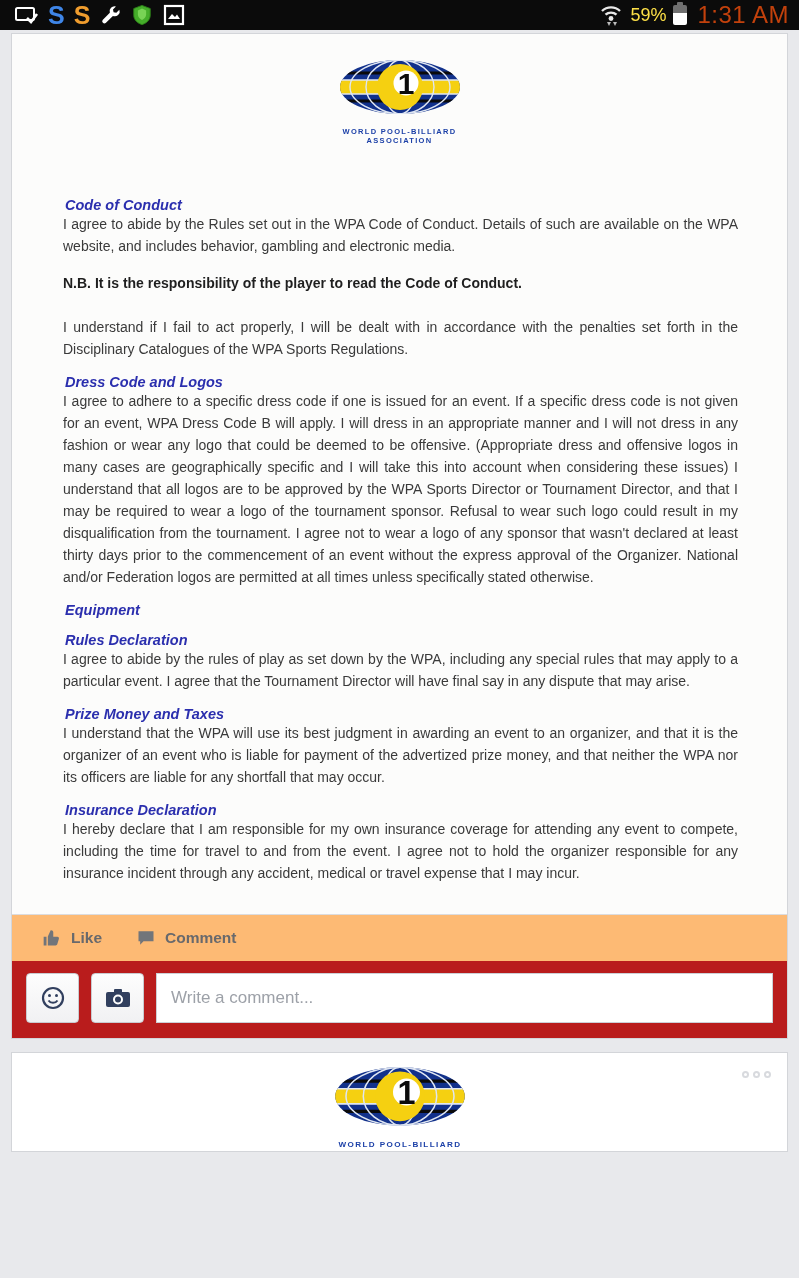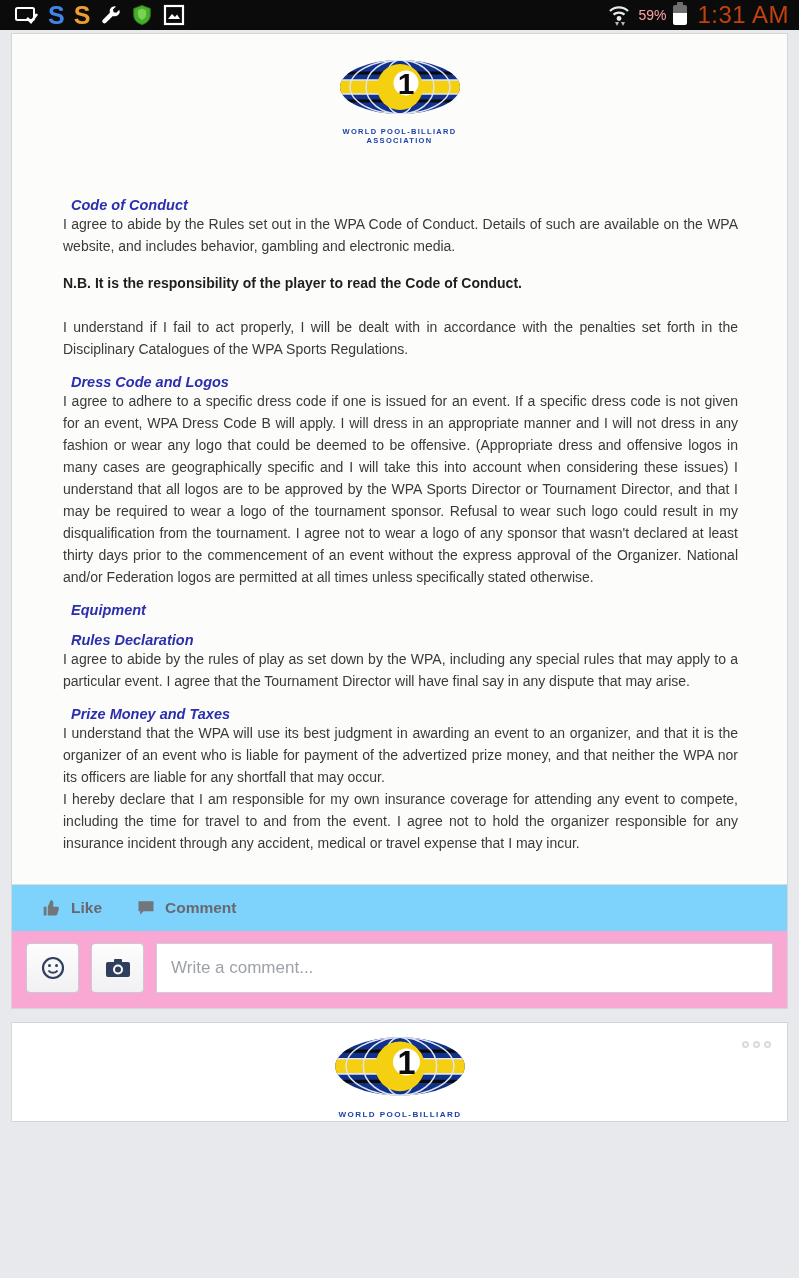--- a/index.html
+++ b/index.html
@@ -6,57 +6,57 @@
   html,body { width:799px; height:1278px; overflow:hidden; background:#e8e9ec;
               font-family:"Liberation Sans", sans-serif; }
 
   
   .statusbar { height:30px; background:#0b0b0b; display:flex; align-items:center;
                padding:0 10px 0 14px; color:#fff; }
   .sb-left { display:flex; align-items:center; gap:9px; }
   .sb-right { margin-left:auto; display:flex; align-items:center; gap:7px; }
   .s-letter { font-weight:bold; font-size:25px; line-height:25px; }
   .s-blue { color:#3f86e8; } .s-orange { color:#f09d2e; }
-  .pct { font-size:14px; color:#fca5a5; }
+  .pct { font-size:18px; color:#fde047; }
   .battery { width:14px; height:20px; border-radius:2px; position:relative;
              background:linear-gradient(to top,#ffffff 62%,#6f6f6f 62%); }
   .battery::before { content:""; position:absolute; top:-3px; left:4px; width:6px; height:3px;
                      background:#6f6f6f; border-radius:1px 1px 0 0; }
   .clock { font-size:24px; color:#c2410c; letter-spacing:0.5px; margin-left:3px; }
 
   
   .feed { padding:3px 11px 0; }
   .card { background:#fff; border:1px solid #d3d5d9; position:relative; }
   .card.first { margin-bottom:13px; }
   .dots { position:absolute; top:18px; right:16px; display:flex; gap:4px; }
   .dots span { width:7px; height:7px; border:2px solid #d8dade; border-radius:50%; display:block; }
 
   
   .doc { background:#fcfcfb; padding:24px 51px 30px; filter:blur(0.3px); }
   .doc p, .doc h3 { width:675px; }
   .doc p { font-size:14px; line-height:22px; color:#3a3a3a; text-align:justify; }
   .doc h3 { font-size:14.5px; font-style:italic; font-weight:bold; color:#2b2fae;
-            margin:14px 8px 0; }
+            margin:14px 2px 0; }
   .doc p.mt { margin-top:22px; }
   .doc p.nb { font-weight:bold; color:#1f1f1f; margin:15px 0 15px; text-align:left; }
 
   
   .wpa-logo { width:160px; margin:0 auto 52px; text-align:center; }
   .wpa-logo.small2 { margin:0 auto 0; transform:scale(1.08); transform-origin:top center; }
   .wpa-text { font-size:7.5px; font-weight:bold; color:#1d41a8; letter-spacing:1.3px;
               line-height:9px; margin-top:3px; }
 
   
-  .actions { background:#7dd3fc; border-top:1px solid #dbdcdf; height:47px;
+  .actions { background:#fdba74; border-top:1px solid #dbdcdf; height:47px;
              display:flex; align-items:center; padding-left:30px; gap:34px; }
   .action { display:flex; align-items:center; gap:9px; cursor:pointer; }
   .action span { font-size:15.5px; font-weight:bold; color:#68696c; }
 
   
-  .comment-row { background:#f9a8d4; padding:12px 14px 15px; display:flex; gap:12px; }
+  .comment-row { background:#b91c1c; padding:12px 14px 15px; display:flex; gap:12px; }
   .icon-btn { width:53px; height:50px; border:1px solid #c9cbd0; border-radius:4px;
               background:linear-gradient(#fdfdfd,#f1f1f3); display:flex;
               align-items:center; justify-content:center; }
   .comment-input { flex:1; height:50px; border:1px solid #ccd0d6; background:#fff;
                    padding:0 14px; font-size:17px; color:#333;
                    font-family:"Liberation Sans", sans-serif; }
   .comment-input::placeholder { color:#9da1a8; }
 
   
   .card.second { height:100px; overflow:hidden; padding-top:12px; }
@@ -150,20 +150,21 @@
       <p>I agree to adhere to a specific dress code if one is issued for an event. If a specific dress code is not given for an event, WPA Dress Code B will apply. I will dress in an appropriate manner and I will not dress in any fashion or wear any logo that could be deemed to be offensive. (Appropriate dress and offensive logos in many cases are geographically specific and I will take this into account when considering these issues) I understand that all logos are to be approved by the WPA Sports Director or Tournament Director, and that I may be required to wear a logo of the tournament sponsor. Refusal to wear such logo could result in my disqualification from the tournament. I agree not to wear a logo of any sponsor that wasn't declared at least thirty days prior to the commencement of an event without the express approval of the Organizer. National and/or Federation logos are permitted at all times unless specifically stated otherwise.</p>
 
       <h3>Equipment</h3>
 
       <h3>Rules Declaration</h3>
       <p>I agree to abide by the rules of play as set down by the WPA, including any special rules that may apply to a particular event. I agree that the Tournament Director will have final say in any dispute that may arise.</p>
 
       <h3>Prize Money and Taxes</h3>
       <p>I understand that the WPA will use its best judgment in awarding an event to an organizer, and that it is the organizer of an event who is liable for payment of the advertized prize money, and that neither the WPA nor its officers are liable for any shortfall that may occur.</p>
 
+      <h3>Insurance Declaration</h3>
       <p>I hereby declare that I am responsible for my own insurance coverage for attending any event to compete, including the time for travel to and from the event. I agree not to hold the organizer responsible for any insurance incident through any accident, medical or travel expense that I may incur.</p>
     </div>
 
     <div class="actions">
       <div class="action">
         <svg width="20" height="20" viewBox="0 0 24 24">
           <path d="M2 10.5h3.4V21H2z M7 21h9.3c1 0 1.9-.7 2.1-1.7l1.9-6.5c.3-1.2-.6-2.3-1.8-2.3h-5V5.2c0-1.4-1.1-2.5-2.5-2.5l-.6 0L7 10.2z" fill="#72757a"></path>
         </svg>
         <span>Like</span>
       </div>

